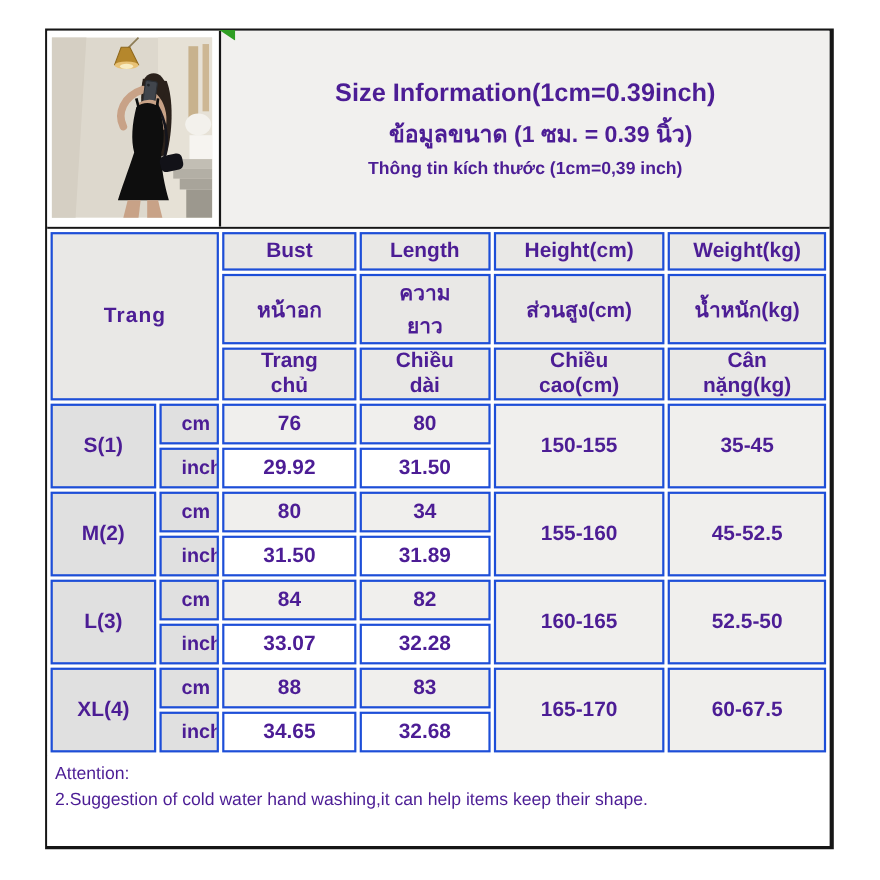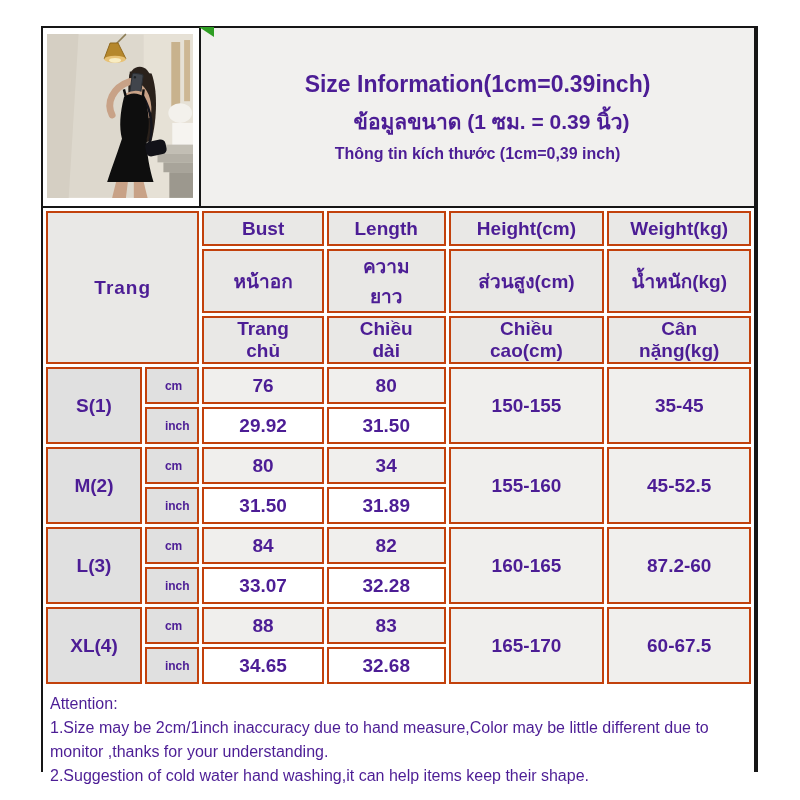--- a/index.html
+++ b/index.html
@@ -30,28 +30,28 @@
   }
   .title-en{font-size:23px;font-weight:bold;}
   .title-th{font-size:21px;font-weight:bold;margin-left:28px;}
   .title-vi{font-size:16px;font-weight:bold;}
   
   table.size-table{
     width:100%;box-sizing:border-box;table-layout:fixed;
     border-collapse:separate;border-spacing:3px;background:#ffffff;flex:none;
   }
   .size-table th,.size-table td{
-    border:2px solid #c2410c;text-align:center;vertical-align:middle;
+    border:2px solid #1d4ed8;text-align:center;vertical-align:middle;
     padding:0 18px;font-weight:bold;overflow:hidden;
   }
   .size-table th{background:#e9e8e6;font-size:19px;height:31px;}
   .size-table td{font-size:19px;height:33px;}
   .corner{background:#e0e0e0;font-size:31px;letter-spacing:1px;}
   td.lab{background:#e0e0e0;}
-  td.unit{font-size:12px;}
+  td.unit{font-size:18px;}
   td.gval{background:#f0efed;}
   td.wval{background:#ffffff;}
   
   .attention{
     flex:1;background:#ffffff;padding:5px 8px 4px 7px;
     font-size:16px;font-weight:normal;line-height:1.5;text-align:left;
   }
   .attention div{white-space:normal;}
 </style>
 </head>
@@ -166,21 +166,21 @@
           <td class="wval">31.50</td>
           <td class="wval">31.89</td>
         </tr>
 
         <tr>
           <td class="lab" rowspan="2">L(3)</td>
           <td class="lab unit">cm</td>
           <td class="gval">84</td>
           <td class="gval">82</td>
           <td class="gval" rowspan="2">160-165</td>
-          <td class="gval" rowspan="2">87.2-60</td>
+          <td class="gval" rowspan="2">52.5-50</td>
         </tr>
         <tr>
           <td class="lab unit">inch</td>
           <td class="wval">33.07</td>
           <td class="wval">32.28</td>
         </tr>
 
         <tr>
           <td class="lab" rowspan="2">XL(4)</td>
           <td class="lab unit">cm</td>
@@ -192,18 +192,17 @@
         <tr>
           <td class="lab unit">inch</td>
           <td class="wval">34.65</td>
           <td class="wval">32.68</td>
         </tr>
       </tbody>
     </table>
 
     <div class="attention">
       <div>Attention:</div>
-      <div>1.Size may be 2cm/1inch inaccuracy due to hand measure,Color may be little different due to monitor ,thanks for your understanding.</div>
       <div>2.Suggestion of cold water hand washing,it can help items keep their shape.</div>
     </div>
 
   </div>
 </div>
 
 </body></html>

